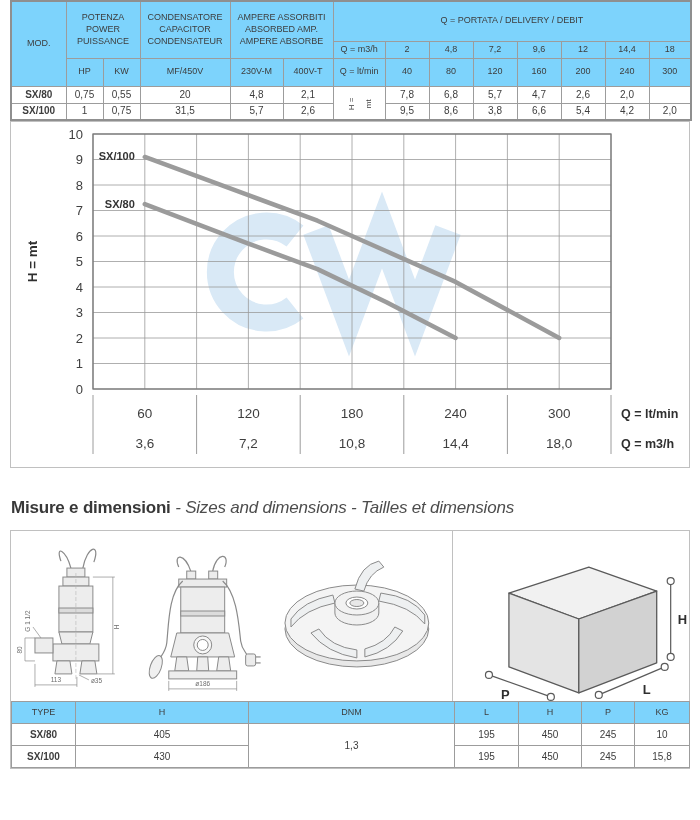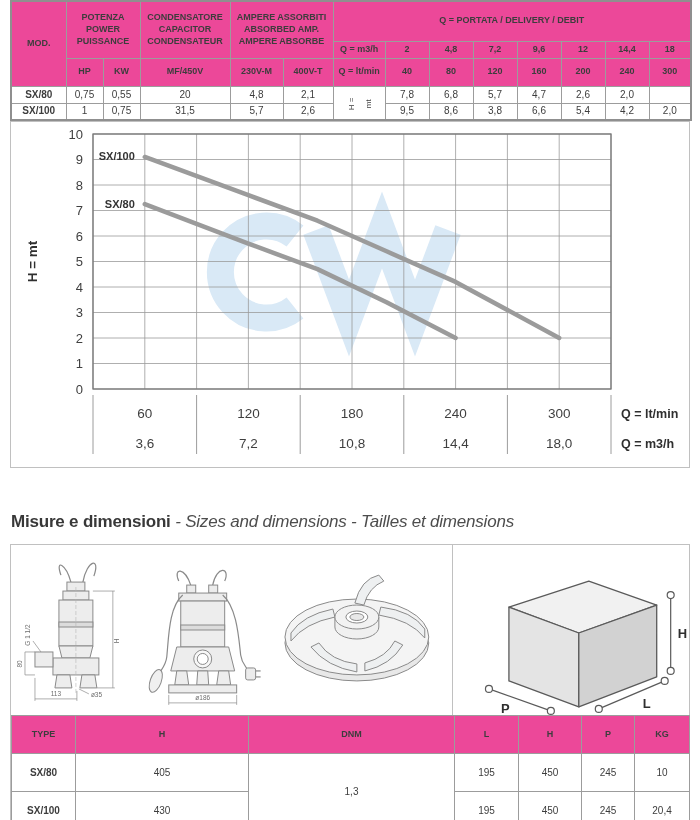--- a/index.html
+++ b/index.html
@@ -3,36 +3,36 @@
 <meta charset="utf-8">
 <style>
   html,body{margin:0;padding:0;background:#fff;}
   body{width:700px;height:820px;font-family:"Liberation Sans",sans-serif;color:#3c3c3c;overflow:hidden;}
   .wrap{padding:0 10px;}
   h2.sec{font-size:17px;font-weight:bold;color:#383838;margin:12px 0 12px 1px;letter-spacing:-0.2px;}
   h2.sec .it{font-weight:normal;font-style:italic;color:#4d4d4d;}
   table.grid{border-collapse:collapse;table-layout:fixed;width:680px;}
   table.grid td{border:1px solid #9c9c9c;text-align:center;vertical-align:middle;
     font-size:10px;color:#3d3d3d;padding:0;line-height:1.2;overflow:hidden;}
-  table.grid td.hd{background:#ec4899;font-weight:bold;font-size:9px;white-space:pre-line;line-height:1.3;}
+  table.grid td.hd{background:#7dd3fc;font-weight:normal;font-size:9px;white-space:pre-line;line-height:1.3;}
   table.grid td.bold{font-weight:bold;}
   table.spec{border:2px solid #8f8f8f;}
   .spec tr:nth-child(1){height:40px;}
   .spec tr:nth-child(2){height:17px;}
   .spec tr:nth-child(3){height:28px;}
   .spec tr:nth-child(4),.spec tr:nth-child(5){height:17px;}
   td.rotcell{background:#fff;}
   .rot{display:inline-block;transform:rotate(-90deg);font-size:8px;color:#3d3d3d;margin:0 3px;}
   .chartbox{border:1px solid #c0c0c0;width:678px;height:345px;margin-top:0;}
   .dimbox{border:1px solid #c0c0c0;width:678px;margin-top:0;}
   .drawings{display:flex;height:170px;align-items:stretch;}
   .dcell{height:170px;}
   .dcell.sep{border-left:1px solid #c0c0c0;}
   table.dimt{width:678px;}
-  .dimt tr{height:38px;}
+  .dimt tr{height:22px;}
   .dimt td.hd{font-size:10px;white-space:normal;}
   svg{display:block;}
 </style>
 </head>
 <body>
 
 <div class="wrap">
 
 
   <table class="grid spec">
@@ -186,21 +186,21 @@
           <text x="610" y="296" font-size="12.5" font-weight="bold" fill="#2f2f2f" font-family="Liberation Sans, sans-serif">Q = lt/min</text>
           <text x="610" y="326" font-size="12.5" font-weight="bold" fill="#2f2f2f" font-family="Liberation Sans, sans-serif">Q = m3/h</text>
           <polyline points="133.8,34.94999999999999 237.4,73.19999999999999 306.4666666666667,98.69999999999999 375.53333333333336,129.3 444.6,159.9 548.2,216" fill="none" stroke="#9b9b9b" stroke-width="4.5" stroke-linecap="round" stroke-linejoin="round"></polyline>
           <text x="123.80000000000001" y="38.44999999999999" text-anchor="end" font-size="11" font-weight="bold" fill="#333" font-family="Liberation Sans, sans-serif">SX/100</text>
           <polyline points="133.8,82.125 237.4,121.65 306.4666666666667,147.15 375.53333333333336,180.3 444.6,216" fill="none" stroke="#9b9b9b" stroke-width="4.5" stroke-linecap="round" stroke-linejoin="round"></polyline>
           <text x="123.80000000000001" y="85.625" text-anchor="end" font-size="11" font-weight="bold" fill="#333" font-family="Liberation Sans, sans-serif">SX/80</text>
         </g>
     </svg>
   </div>
 
-  <h2 class="sec" style="margin-top:44px;"><span>Misure e dimensioni</span><span class="it"> - Sizes and dimensions - Tailles et dimensions</span></h2>
+  <h2 class="sec" style="margin-top:30px;"><span>Misure e dimensioni</span><span class="it"> - Sizes and dimensions - Tailles et dimensions</span></h2>
 
   <div class="dimbox">
     <div class="drawings">
 
       <svg class="dcell" width="250" height="170" viewBox="0 0 250 170" fill="none" stroke="#8a8a8a" stroke-width="1">
 
         <g>
           <path d="M60 37 C55 19 44 13 50 30" stroke-width="1.2"></path>
           <path d="M72 37 C76 15 90 11 83 31" stroke-width="1.2"></path>
           <rect x="56" y="37" width="18" height="9" fill="#ececec"></rect>
@@ -333,19 +333,19 @@
             <td>450</td>
             <td>245</td>
             <td>10</td>
           </tr>
           <tr>
             <td class="bold">SX/100</td>
             <td>430</td>
             <td>195</td>
             <td>450</td>
             <td>245</td>
-            <td>20,4</td>
+            <td>15,8</td>
           </tr>
         </tbody>
     </table>
   </div>
 
 </div>
 
 </body></html>

